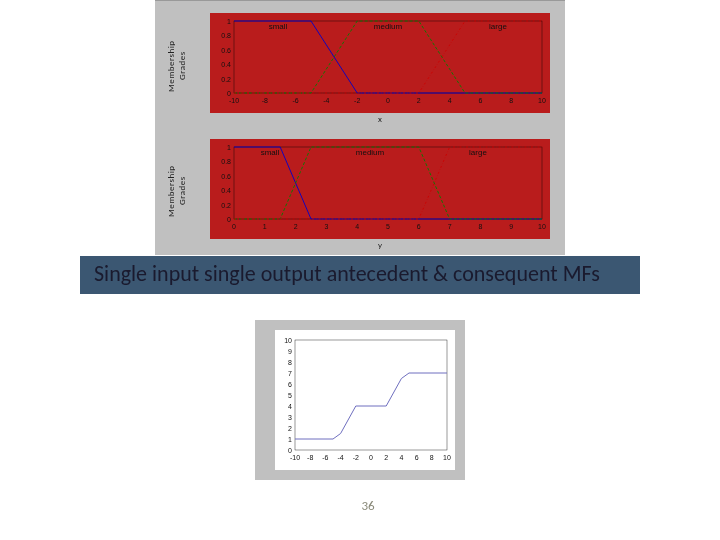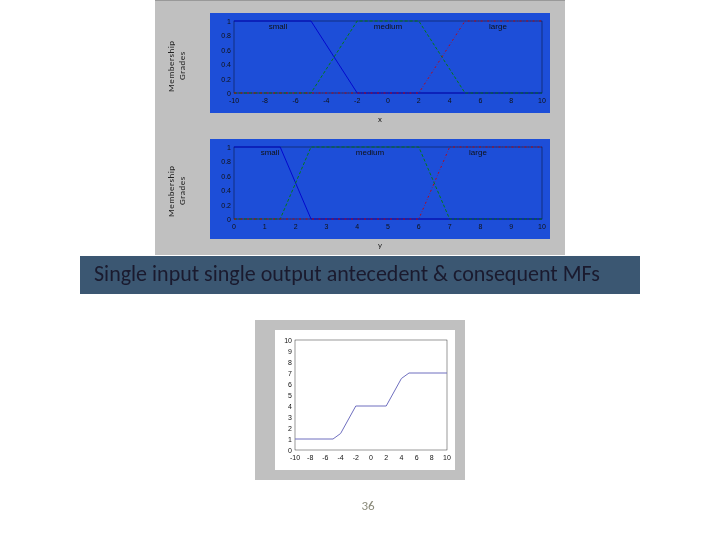--- a/index.html
+++ b/index.html
@@ -17,21 +17,21 @@
   
   .top-panel {
     position: absolute;
     left: 155px; top: 0;
     width: 410px; height: 255px;
     background: #c0c0c0;
     border-top: 1px solid #999;
   }
   .mf-plot {
     position: absolute;
-    background: #1d4ed8;
+    background: #b91c1c;
   }
   .mf-plot.p1 { left: 55px; top: 12px; width: 340px; height: 100px; }
   .mf-plot.p2 { left: 55px; top: 138px; width: 340px; height: 100px; }
   .ylab {
     position: absolute;
     left: 10px;
     width: 12px;
     font-size: 9px;
     color: #222;
     writing-mode: vertical-rl;

